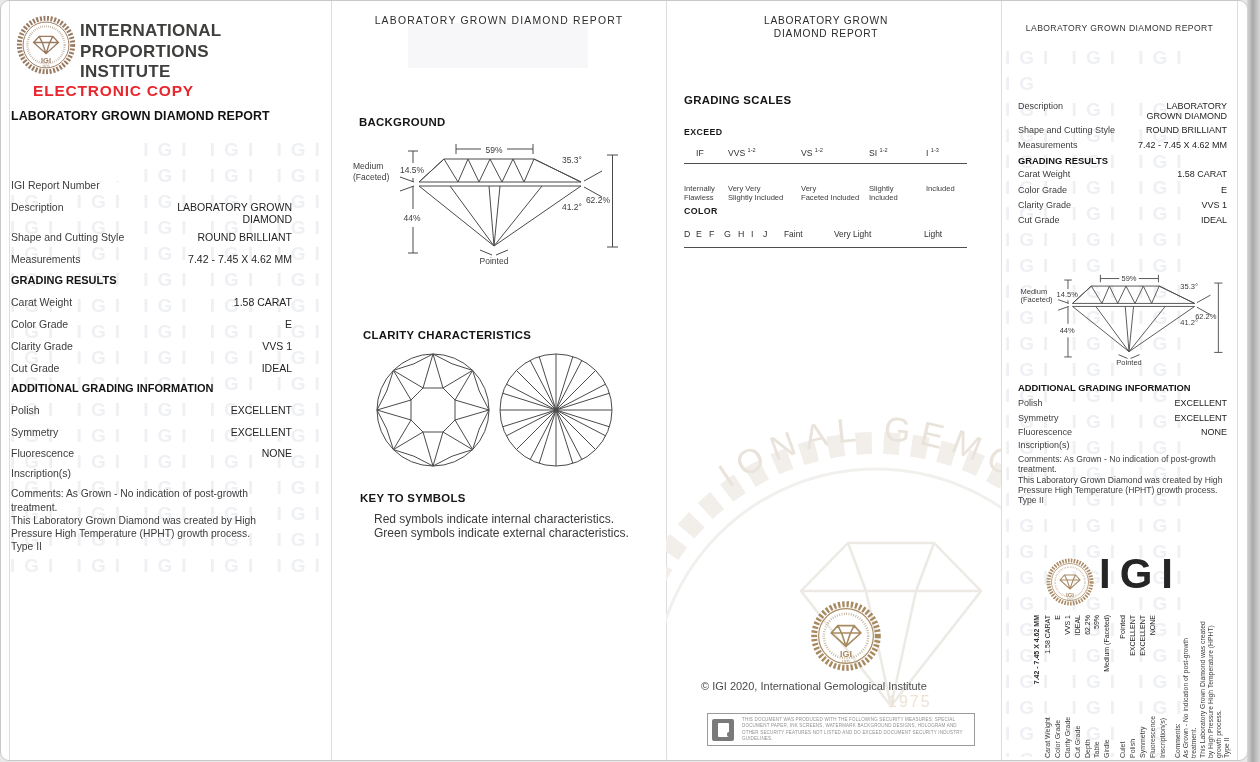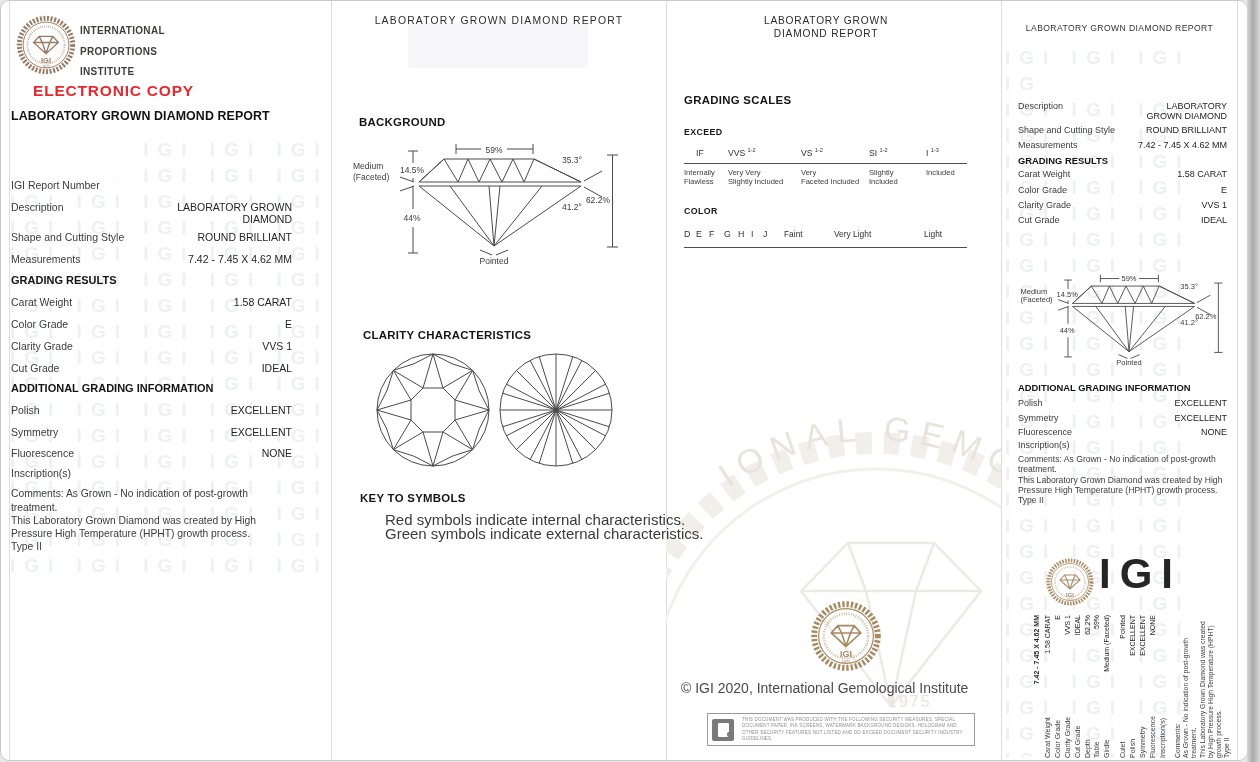--- a/index.html
+++ b/index.html
@@ -10,54 +10,54 @@
   .sheet{position:absolute;left:0;top:0;width:1246px;height:759px;background:#fff;
          border:1px solid #c9c9c9;border-radius:9px;overflow:hidden}
   .vline{position:absolute;top:0;bottom:0;width:1px;background:#dddddd}
   .edge-strip{position:absolute;left:1247px;top:0;width:13px;height:762px;
               background:linear-gradient(90deg,#d8d8d8,#a9a9a9 45%,#d8d8d8)}
   .tiles{position:absolute;overflow:hidden;color:#eef0f3;font-weight:bold;font-size:19px;
          letter-spacing:9px;line-height:26px;word-break:break-word;user-select:none;z-index:0}
   .patch{position:absolute;background:#fff;z-index:1}
   .z2{z-index:2}
   
-  .org-name{position:absolute;left:79px;top:20px;font-size:10px;font-weight:bold;
+  .org-name{position:absolute;left:79px;top:20px;font-size:17px;font-weight:bold;
             line-height:20.5px;letter-spacing:.3px;color:#3e3e3d}
   .ecopy{position:absolute;left:32px;top:81px;font-size:15.5px;font-weight:bold;letter-spacing:.8px}
   .p1title{position:absolute;left:10px;top:108px;font-size:12.4px;font-weight:bold;
            letter-spacing:.1px;color:#121212}
   .fields{position:absolute}
   .row{display:flex;justify-content:space-between;align-items:flex-start}
   .lbl{color:#3c3c3c}
   .val{color:#242424;text-align:right}
   .p1f{font-size:10.5px;width:281px}
   .p1f .row{height:21.8px}
   .p1f .sechdr{font-size:11px;height:22px}
   .sechdr{font-weight:bold;color:#141414}
   .comments{color:#3c3c3c}
   .p1f .comments{font-size:10.3px;line-height:13.2px;margin-top:2px}
   
   .p2title{position:absolute;left:332px;top:14px;width:332px;text-align:center;font-size:10.4px;
            letter-spacing:1.2px;color:#2c2c2c}
   .hdr2{position:absolute;font-size:11.4px;font-weight:bold;letter-spacing:.3px;color:#151515}
-  .keylines{position:absolute;left:384px;top:512px;font-size:15px;line-height:13.6px;color:#3a3a3a}
+  .keylines{position:absolute;left:373px;top:512px;font-size:12px;line-height:13.6px;color:#3a3a3a}
   .website{position:absolute;left:332px;top:716px;width:332px;text-align:center;
            font-size:12.6px;font-weight:bold;color:#1c1c1c}
   .faintbox{position:absolute;background:#f7f7f9;border-radius:2px}
   
   .p3title{position:absolute;left:690px;top:14px;width:270px;text-align:center;font-size:10.2px;
            line-height:12.5px;letter-spacing:.8px;color:#2c2c2c}
   .subhdr{position:absolute;font-size:8.8px;font-weight:bold;letter-spacing:.4px;color:#181818}
   .cg{position:absolute;top:0;font-size:8.6px;color:#303030}
   .cg sup{font-size:5.6px}
   .cgn{position:absolute;top:0;font-size:7.6px;line-height:9.4px;color:#3c3c3c;white-space:pre-line}
   .rule{border-top:1.6px solid #4e4e4e}
   .cl-letter{position:absolute;top:0;font-size:8.8px;color:#303030}
   .cl-range{position:absolute;top:0;font-size:8.4px;color:#303030}
-  .copyright{position:absolute;left:680px;top:679px;font-size:14px;color:#4a4a4a}
+  .copyright{position:absolute;left:700px;top:679px;font-size:11px;color:#4a4a4a}
   .secbar{position:absolute;left:706px;top:712px;width:268px;height:33px;
           border:1.5px solid #9a9a9a;box-sizing:border-box;display:flex;align-items:center}
   .sec-icon{width:22px;height:22px;background:#7a7a7a;border-radius:2px;margin-left:4px;
             position:relative;flex:0 0 auto}
   .sec-page{position:absolute;left:5.5px;top:4px;width:11px;height:14px;background:#fff;border-radius:1px}
   .sec-hole{position:absolute;left:9px;top:9px;width:4px;height:5px;background:#7a7a7a;border-radius:2px}
   .sec-text{font-size:4.5px;line-height:6.1px;letter-spacing:.2px;color:#8f8f8f;
             margin:0 6px 0 8px;text-transform:uppercase}
   
   .p4title{position:absolute;left:1000px;top:22px;width:237px;text-align:center;font-size:8.6px;
@@ -247,21 +247,21 @@
 
   <div class="abs z2" style="left:683px;top:146px;width:283px">
     <div style="position:relative;height:16px">
       <span class="cg" style="left:12px"><span>IF</span><sup></sup></span>
       <span class="cg" style="left:44px"><span>VVS</span> <sup>1-2</sup></span>
       <span class="cg" style="left:117px"><span>VS</span> <sup>1-2</sup></span>
       <span class="cg" style="left:185px"><span>SI</span> <sup>1-2</sup></span>
       <span class="cg" style="left:242px"><span>I</span> <sup>1-3</sup></span>
     </div>
     <div class="rule"></div>
-    <div style="position:relative;height:24px;margin-top:4px">
+    <div style="position:relative;height:24px;margin-top:20px">
       <span class="cgn" style="left:0;width:42px">Internally
 Flawless</span>
       <span class="cgn" style="left:44px;width:64px">Very Very
 Slightly Included</span>
       <span class="cgn" style="left:117px;width:60px">Very
 Faceted Included</span>
       <span class="cgn" style="left:185px;width:46px">Slightly
 Included</span>
       <span class="cgn" style="left:242px;width:40px">Included</span>
     </div>

